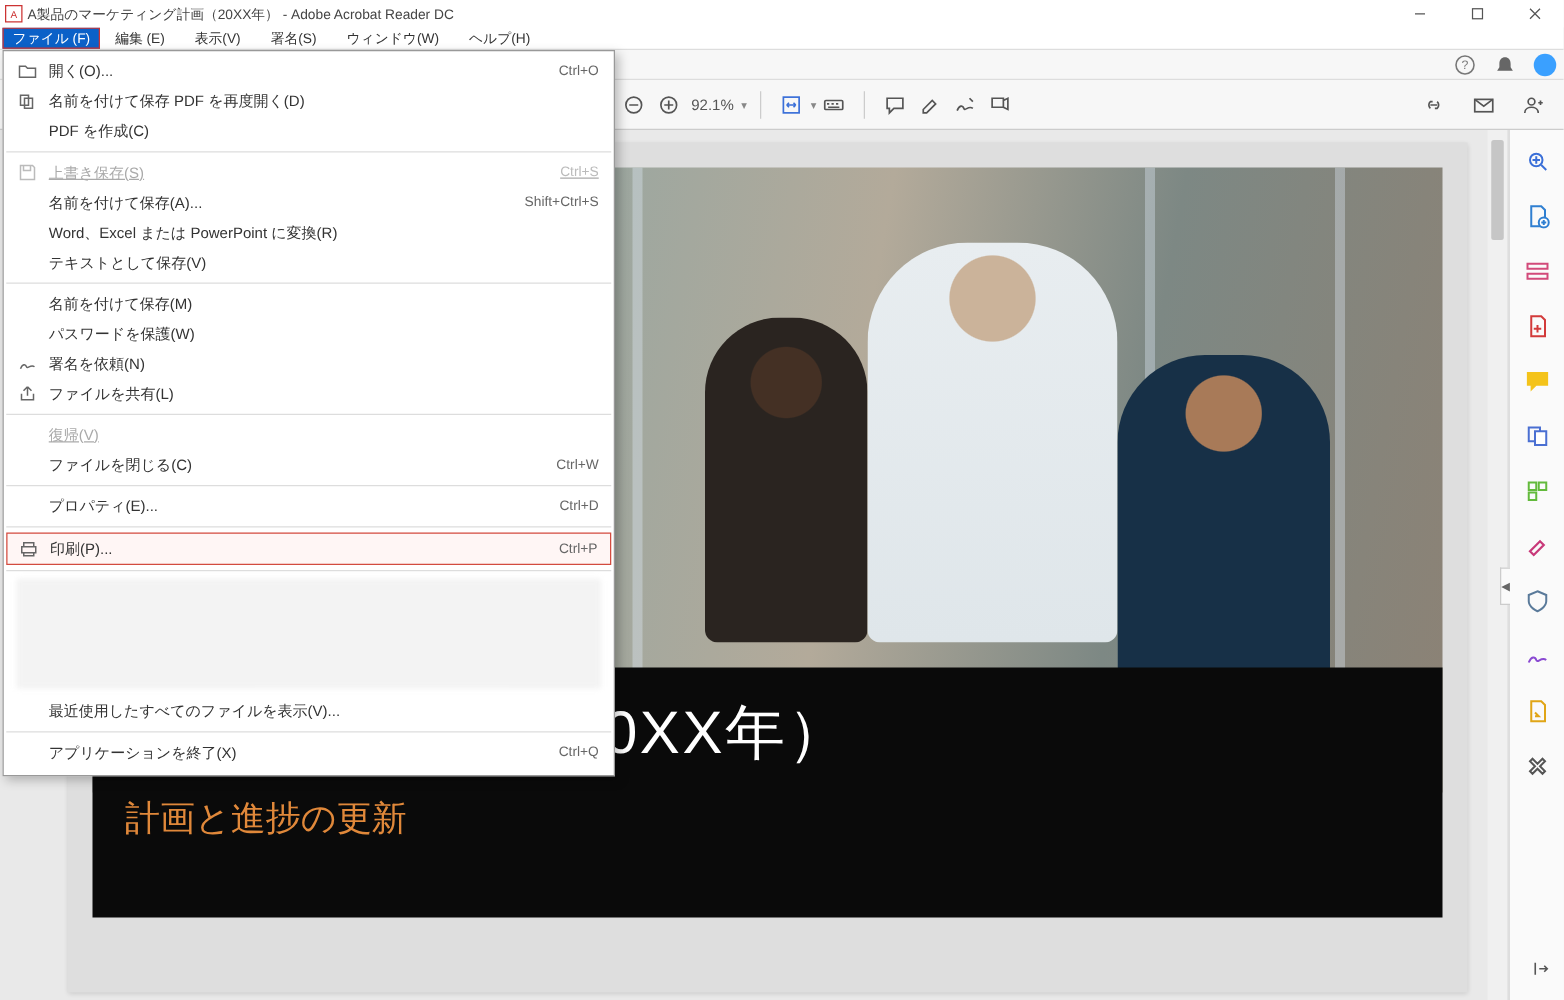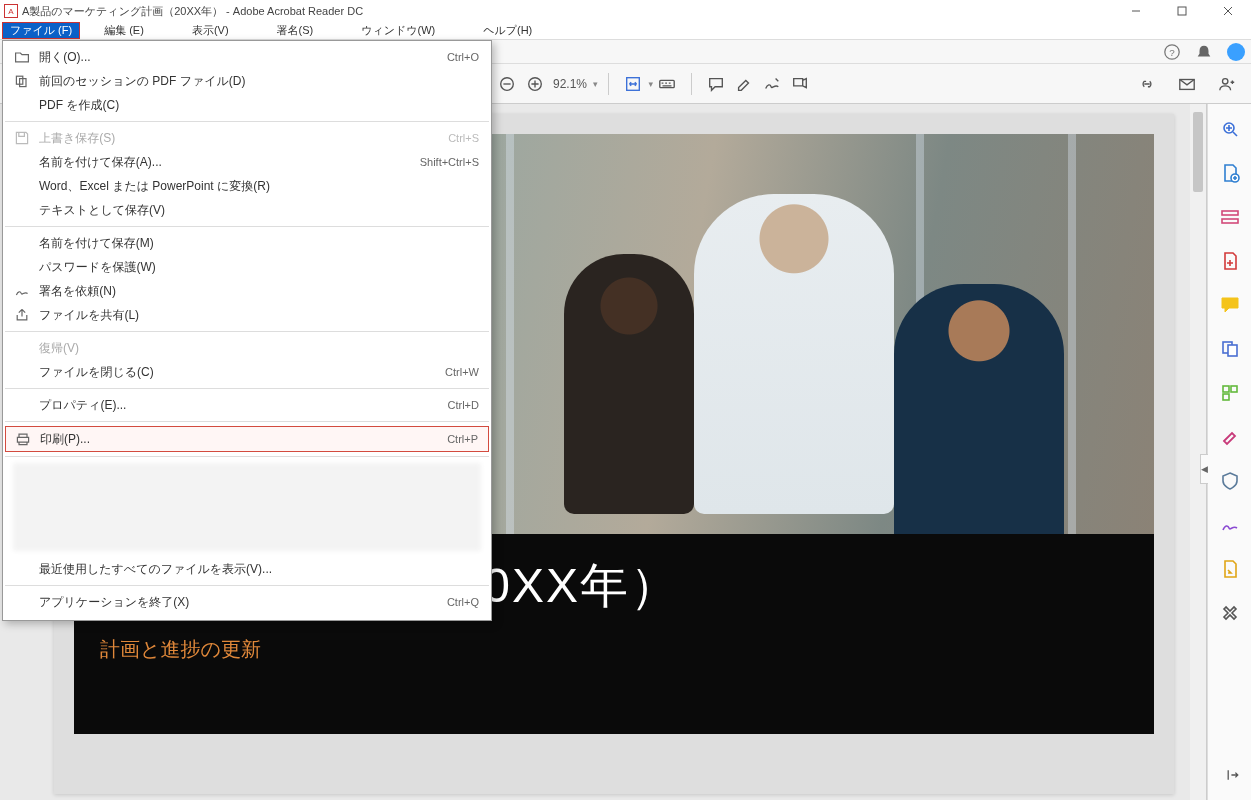--- a/index.html
+++ b/index.html
@@ -8,21 +8,21 @@
 
 .titlebar { height: 22px; display: flex; align-items: center; padding: 0 4px; background: #fff; position: relative; }
 .titlebar .pdf-badge { width: 14px; height: 14px; border: 1px solid #c33; color: #c33; font-size: 8px; display: flex; align-items: center; justify-content: center; margin-right: 4px; }
 .titlebar .title-text { font-size: 11px; color: #444; }
 .window-controls { position: absolute; right: 0; top: 0; display: flex; }
 .window-controls .wc { width: 46px; height: 22px; display: flex; align-items: center; justify-content: center; color: #555; }
 .window-controls .wc svg { width: 10px; height: 10px; }
 
 
 .menubar { height: 18px; display: flex; align-items: center; padding: 0 2px; border-bottom: 1px solid #ddd; }
-.menubar .mi { padding: 1px 24px; font-size: 11px; color: #333; }
+.menubar .mi { padding: 1px 12px; font-size: 11px; color: #333; }
 .menubar .mi.active { background: #0b61c8; color: #fff; border: 1px solid #c33; padding: 0 7px; }
 
 
 .secrow { height: 24px; background: #f7f7f7; border-bottom: 1px solid #ddd; position: relative; }
 .secrow .right-icons { position: absolute; right: 6px; top: 0; height: 24px; display: flex; align-items: center; gap: 14px; }
 .secrow .icon24 { width: 18px; height: 18px; display: flex; align-items: center; justify-content: center; color: #555; }
 .secrow .avatar { width: 18px; height: 18px; background: #3aa0ff; border-radius: 50%; }
 
 
 .toolbar { height: 40px; background: #f7f7f7; border-bottom: 1px solid #ccc; display: flex; align-items: center; padding: 0 10px; color: #555; justify-content: space-between; }
@@ -37,21 +37,21 @@
 .toolbar .dd { margin-left: 2px; color: #888; font-size: 9px; }
 .toolbar .right-tools { margin-left: auto; display: flex; align-items: center; gap: 12px; }
 
 
 .content { position: absolute; top: 104px; left: 0; right: 44px; bottom: 0; background: #e9e9e9; border-right: 1px solid #ccc; }
 .doc-page { position: absolute; left: 54px; top: 10px; width: 1120px; height: 680px; background: #dedede; box-shadow: 0 1px 4px rgba(0,0,0,0.15); overflow: hidden; }
 .photo-area { position: absolute; left: 20px; top: 20px; right: 20px; height: 500px; background: linear-gradient(100deg,#888 0%, #aaa 15%, #9ca7a0 35%, #b3aa9a 55%, #7d8884 75%, #8c8275 100%); overflow: hidden; }
 .photo-area .win-line { position:absolute; top:0; bottom:0; width:8px; background: rgba(230,240,255,0.35); }
 .title-band { position: absolute; left: 20px; right: 20px; top: 420px; height: 200px; background: #0a0a0a; padding: 20px 26px; }
 .title-band .big-title { color: #fff; font-size: 48px; font-weight: 300; letter-spacing: 2px; }
-.title-band .subtitle { color: #e0883a; font-size: 20px; margin-top: 18px; }
+.title-band .subtitle { color: #e0883a; font-size: 28px; margin-top: 18px; }
 
 
 .p1,.p2,.p3 { position:absolute; }
 .p1 { left: 490px; top: 120px; width: 130px; height: 260px; background: radial-gradient(circle at 50% 20%, #443024 0 28px, transparent 29px), linear-gradient(#2a2420,#2a2420); border-radius: 60px 60px 10px 10px; }
 .p2 { left: 620px; top: 60px; width: 200px; height: 320px; background: radial-gradient(circle at 50% 14%, #cbb39a 0 34px, transparent 35px), linear-gradient(#e8edf0,#dfe6ea); border-radius: 80px 80px 10px 10px; }
 .p3 { left: 820px; top: 150px; width: 170px; height: 260px; background: radial-gradient(circle at 50% 18%, #a87a58 0 30px, transparent 31px), linear-gradient(#173047,#173047); border-radius: 70px 70px 10px 10px; }
 
 
 .rightrail { position: absolute; top: 104px; right: 0; bottom: 0; width: 44px; background: #fafafa; border-left: 1px solid #ddd; display: flex; flex-direction: column; align-items: center; padding-top: 14px; gap: 22px; }
 .rightrail .ri { width: 22px; height: 22px; display:flex; align-items:center; justify-content:center; }
@@ -59,21 +59,21 @@
 .rightrail .collapse { position:absolute; top: 350px; left:-8px; width:8px; height:30px; background:#fafafa; border:1px solid #ccc; border-right:none; display:flex; align-items:center; justify-content:center; color:#666; font-size:9px; }
 .rightrail .expand-bottom { position:absolute; bottom: 14px; right: 10px; color:#555; }
 
 
 .vscroll { position:absolute; right:0; top:0; bottom:0; width:16px; background:#f0f0f0; }
 .vscroll .thumb { position:absolute; top:8px; left:3px; width:10px; height:80px; background:#c6c6c6; border-radius:2px; }
 
 
 .dropdown { position: absolute; left: 2px; top: 40px; width: 490px; background: #fff; border: 1px solid #999; box-shadow: 3px 3px 8px rgba(0,0,0,0.25); z-index: 100; padding: 4px 0 6px; }
 .dropdown .row { display: flex; align-items: center; height: 24px; padding: 0 12px 0 8px; font-size: 12px; color: #333; }
-.dropdown .row.disabled { color: #aaa; }
+.dropdown .row.disabled { color: #aaa; text-decoration: underline; }
 .dropdown .row .icn { width: 22px; display:flex; align-items:center; justify-content:center; color:#666; }
 .dropdown .row .icn svg { width:16px; height:16px; stroke:#666; fill:none; stroke-width:1.5; }
 .dropdown .row.disabled .icn svg { stroke:#bbb; }
 .dropdown .row .lbl { flex: 1; padding-left: 6px; }
 .dropdown .row .sc { color: #666; font-size: 11px; }
 .dropdown .row.disabled .sc { color:#bbb; }
 .dropdown .divider { height: 1px; background: #ddd; margin: 4px 2px; }
 .dropdown .row.highlight { border: 1px solid #d34b3f; background: #fff6f5; margin: 1px 2px; height: 26px; padding: 0 10px 0 6px; }
 .dropdown .blurblock { height: 88px; margin: 6px 10px; background: #f3f3f3; filter: blur(2px); border-radius: 2px; }
 </style>
@@ -323,21 +323,21 @@
     <span class="lbl">開く(O)...</span>
       <span class="sc">Ctrl+O</span>
   </div>
   <div class="row">
     <span class="icn">
         <svg viewBox="0 0 20 20">
           <rect x="3" y="4" width="8" height="10"></rect>
           <rect x="7" y="7" width="8" height="10"></rect>
         </svg>
       </span>
-    <span class="lbl">前回のセッションの PDF ファイル(D)</span>
+    <span class="lbl">名前を付けて保存 PDF を再度開く(D)</span>
   </div>
   <div class="row">
     <span class="icn"></span>
       <span class="lbl">PDF を作成(C)</span>
   </div>
   <div class="divider"></div>
   <div class="row disabled">
     <span class="icn">
         <svg viewBox="0 0 20 20">
           <path d="M3 3 H15 L17 5 V17 H3 Z M6 3 V8 H13 V3"></path>

